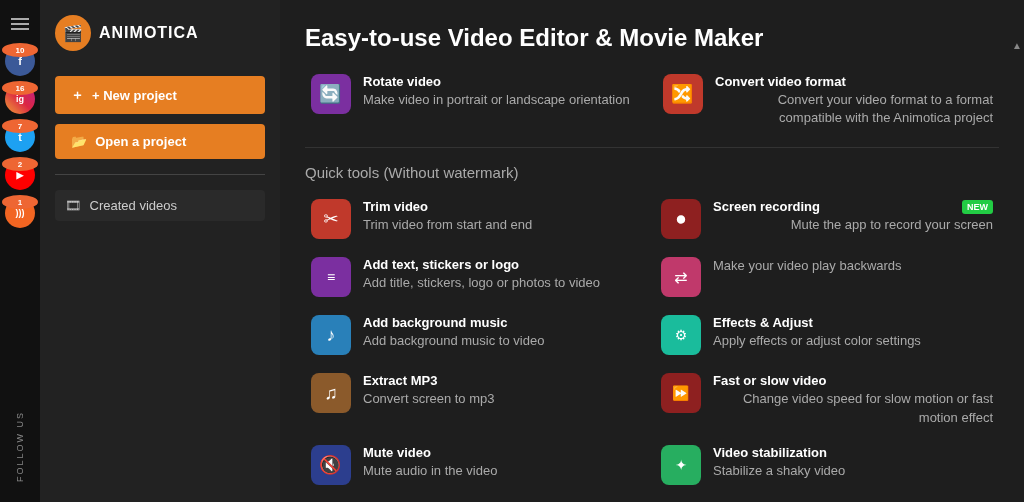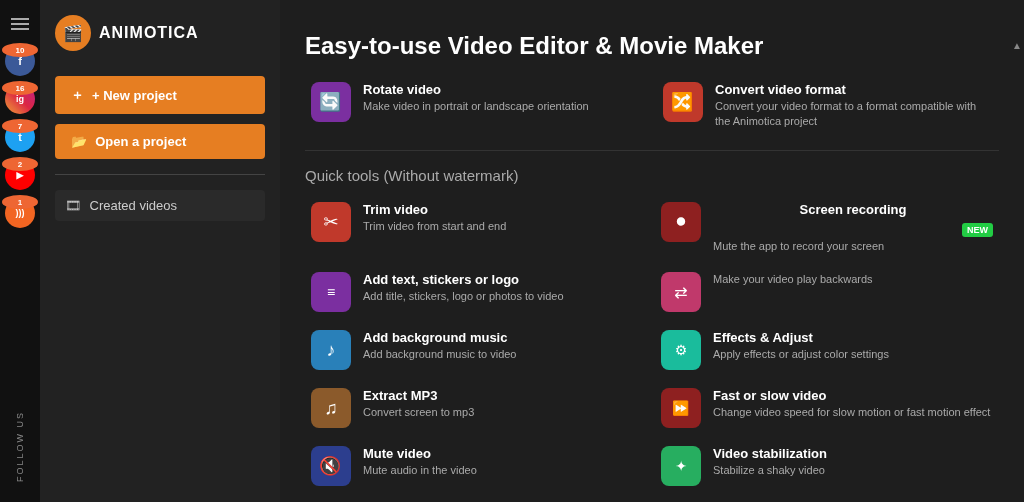--- a/index.html
+++ b/index.html
@@ -157,21 +157,21 @@
       background: #2a2a2a;
       cursor: pointer;
       font-size: 13px;
       color: #ccc;
     }
 
     
     .main {
       flex: 1;
       background: #1e1e1e;
-      padding: 32px 25px;
+      padding: 24px 25px;
       overflow-y: auto;
     }
     .main-title {
       font-size: 24px;
       font-weight: 700;
       color: #fff;
       margin-bottom: 16px;
     }
 
     
@@ -201,23 +201,24 @@
       font-size: 18px;
       flex-shrink: 0;
     }
     .tool-text h4 {
       font-size: 13px;
       font-weight: 600;
       color: #fff;
       margin-bottom: 2px;
     }
     .tool-text p {
-      font-size: 11px;
+      font-size: 13px;
       color: #aaa;
       line-height: 1.4;
+      text-align: right;
     }
 
     
     .quick-tools-header {
       font-size: 15px;
       font-weight: 600;
       color: #fff;
       margin-bottom: 12px;
     }
     .quick-tools-header span {
@@ -334,21 +335,21 @@
       <div class="tool-icon icon-red">✂</div>
       <div class="tool-text">
         <h4>Trim video</h4>
         <p>Trim video from start and end</p>
       </div>
     </div>
 
     <div class="tool-item" style="align-items:flex-start;">
       <div class="tool-icon icon-dark-red">⏺</div>
       <div class="tool-text" style="flex:1;">
-        <h4 style="display:flex;align-items:center;gap:6px;flex-direction:column;">
+        <h4 style="display:flex;align-items:center;gap:6px;">
           <span>Screen recording</span>
           <span class="new-badge">NEW</span>
         </h4>
         <p>Mute the app to record your screen</p>
       </div>
     </div>
 
     <div class="tool-item">
       <div class="tool-icon icon-purple" style="font-size:14px;">≡</div>
       <div class="tool-text">

